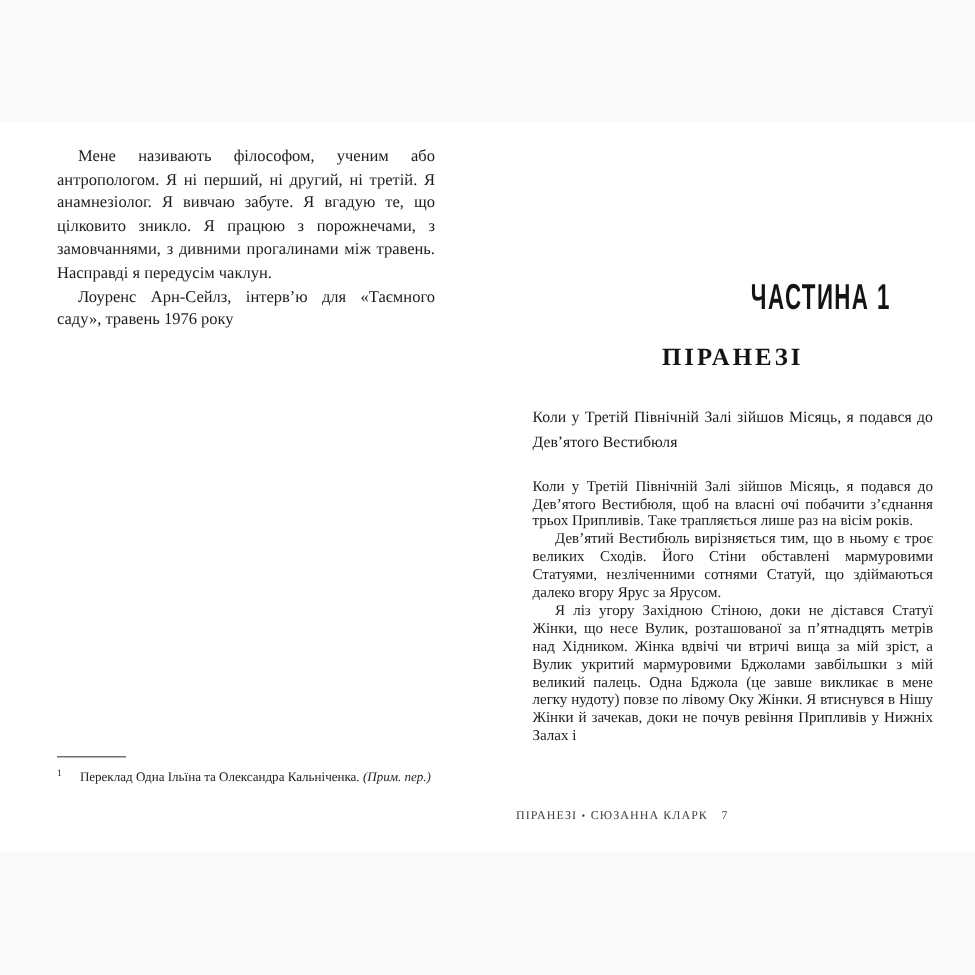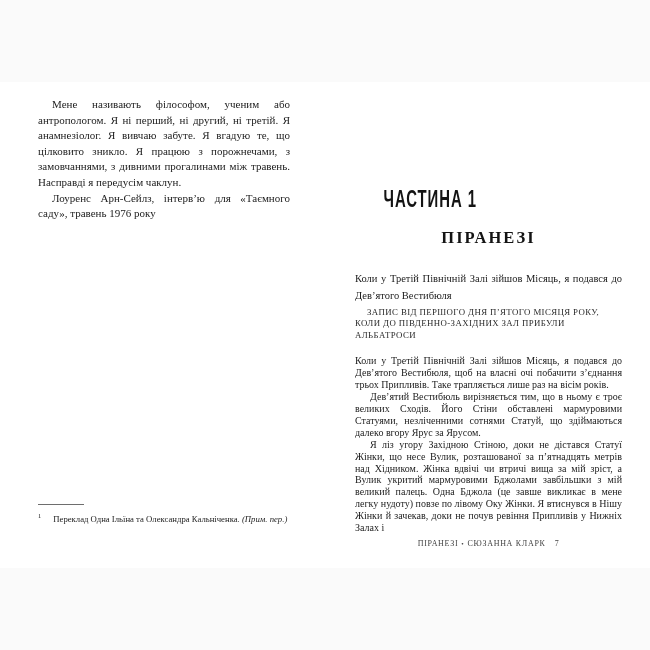--- a/index.html
+++ b/index.html
@@ -34,21 +34,21 @@
     position:absolute; left:0; top:422px; width:252px;
     font-size:8.7px; line-height:11px; color:#222;
   }
   .footnote-rule { width:46px; border-top:1px solid #6e6e6e; margin:0 0 5px 0; }
   .footnote sup { font-size:6.5px; margin-right:12px; }
   .footnote em { font-style:italic; }
 
   
   .part-heading {
     margin-top:104px;
-    text-align:left;
+    text-align:right;
     font-family:"Liberation Sans", sans-serif;
     font-weight:bold;
     font-size:24px;
     line-height:26px;
     color:#141414;
     white-space:nowrap;
   }
   .part-heading .condensed {
     display:inline-block;
     transform:scaleX(0.62);
@@ -78,22 +78,22 @@
   }
   .body-text {
     margin-top:14px;
     font-size:10px; line-height:11.9px;
     text-align:justify;
   }
   .body-text p { margin:0; text-indent:15px; }
   .body-text p:first-child { text-indent:0; }
 
   .running-footer {
-    position:absolute; top:457px; right:0; width:267px;
-    text-align:center;
+    position:absolute; top:457px; right:11px; width:267px;
+    text-align:left;
     font-size:8px; letter-spacing:0.7px;
     color:#3f3f3f;
     white-space:nowrap;
   }
   .running-footer .sep { margin:0 3px; font-size:7px; }
   .running-footer .page-num { margin-left:9px; }
 </style>
 </head>
 <body>
 
@@ -107,21 +107,20 @@
     <div class="footnote">
       <div class="footnote-rule"></div>
       <div><sup>1</sup><span>Переклад Одна Ільїна та Олександра Кальніченка.</span> <em>(Прим. пер.)</em></div>
     </div>
   </div>
 
   <div class="page page-right">
     <div class="part-heading"><span class="condensed">ЧАСТИНА 1</span></div>
     <div class="chapter-title">ПІРАНЕЗІ</div>
     <div class="entry-title">Коли у Третій Північній Залі зійшов Місяць, я подався до Дев’ятого Вестибюля</div>
-    <div class="entry-subtitle">ЗАПИС ВІД ПЕРШОГО ДНЯ П’ЯТОГО МІСЯЦЯ РОКУ, КОЛИ ДО ПІВДЕННО-ЗАХІДНИХ ЗАЛ ПРИБУЛИ АЛЬБАТРОСИ</div>
     <div class="body-text">
         <p>Коли у Третій Північній Залі зійшов Місяць, я подався до Дев’ятого Вестибюля, щоб на власні очі побачити з’єднання трьох Припливів. Таке трапляється лише раз на вісім років.</p>
         <p>Дев’ятий Вестибюль вирізняється тим, що в ньому є троє великих Сходів. Його Стіни обставлені мармуровими Статуями, незліченними сотнями Статуй, що здіймаються далеко вгору Ярус за Ярусом.</p>
         <p>Я ліз угору Західною Стіною, доки не дістався Статуї Жінки, що несе Вулик, розташованої за п’ятнадцять метрів над Хідником. Жінка вдвічі чи втричі вища за мій зріст, а Вулик укритий мармуровими Бджолами завбільшки з мій великий палець. Одна Бджола (це завше викликає в мене легку нудоту) повзе по лівому Оку Жінки. Я втиснувся в Нішу Жінки й зачекав, доки не почув ревіння Припливів у Нижніх Залах і</p>
       </div>
     <div class="running-footer">
       <span>ПІРАНЕЗІ</span><span class="sep">•</span><span>СЮЗАННА КЛАРК</span><span class="page-num">7</span>
     </div>
   </div>
 

